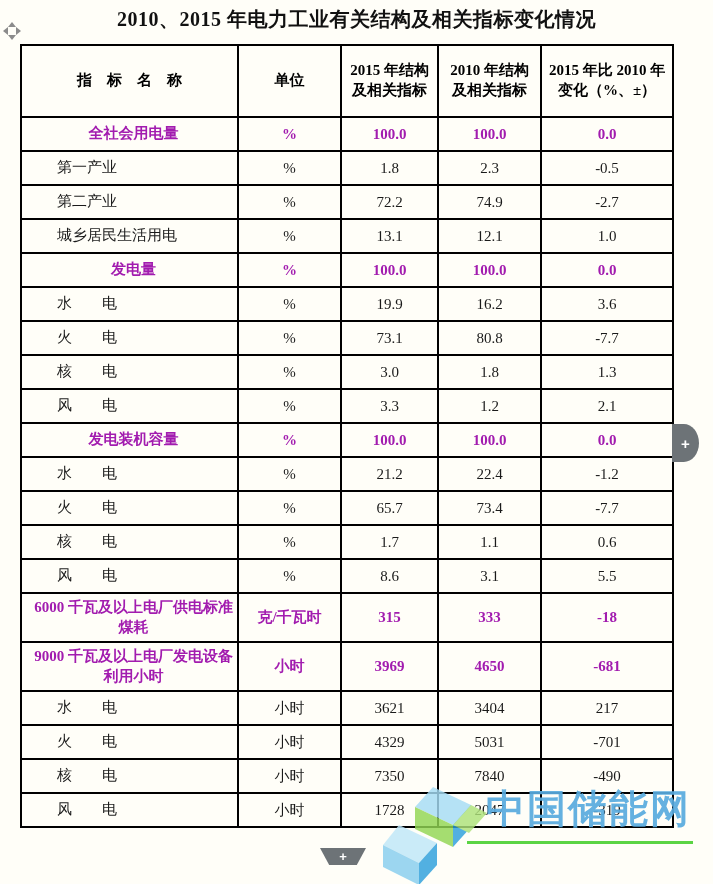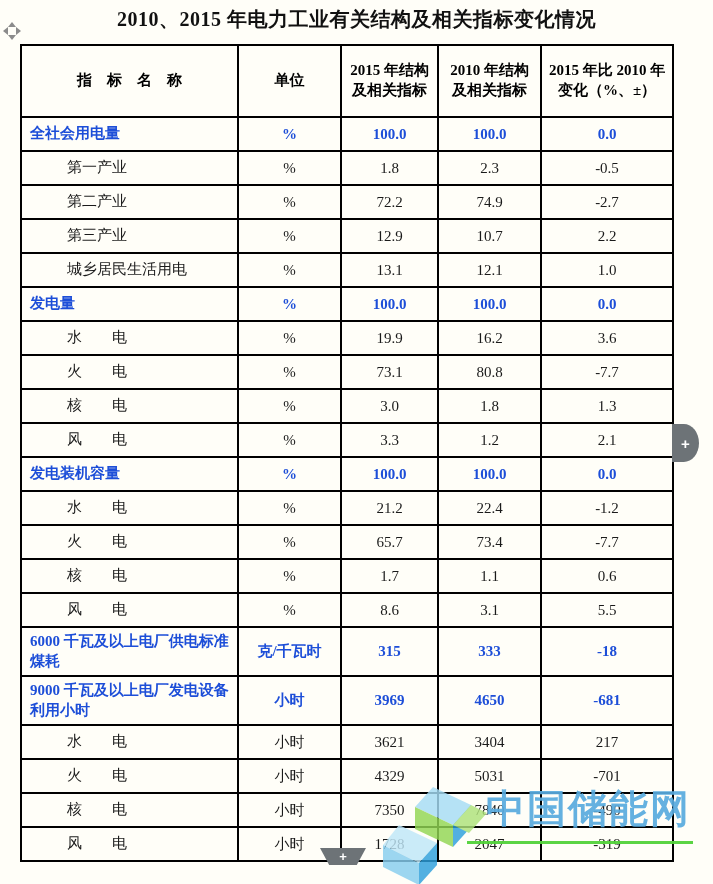--- a/index.html
+++ b/index.html
@@ -24,22 +24,22 @@
     border:2px solid #000; vertical-align:middle;
     font-size:15px; color:#1a1a1a; overflow:hidden;
   }
   .data-table thead tr { height:72px; }
   .data-table tbody tr { height:34px; }
   .data-table tbody tr.tall { height:49px; }
   .data-table th {
     font-weight:bold; text-align:center; line-height:1.32; padding:2px 6px; color:#000;
   }
   td.label { text-align:left; padding-left:8px; line-height:1.3; }
-  td.label.sub { padding-left:45px;margin-top:28px; }
-  tr.section td { font-weight:bold; color:#1d4ed8; }
+  td.label.sub { padding-left:35px;margin-top:28px; }
+  tr.section td { font-weight:bold; color:#a21caf;text-align:center; }
   td.unit, td.num { text-align:center; padding:0 2px; }
 
   .grab-right {
     position:absolute; left:672px; top:424px; width:27px; height:38px;
     background:#6d7377; border-radius:0 16px 16px 0 / 0 20px 20px 0;
     display:flex; align-items:center; justify-content:center;
     color:#fff; font-family:"Liberation Sans",sans-serif; font-weight:bold; font-size:15px;
     cursor:pointer;
   }
   .grab-bottom {
@@ -117,27 +117,20 @@
           <td class="num">-0.5</td>
         </tr>
         <tr>
           <td class="label sub">第二产业</td>
           <td class="unit">%</td>
           <td class="num">72.2</td>
           <td class="num">74.9</td>
           <td class="num">-2.7</td>
         </tr>
         <tr>
-          <td class="label sub">第三产业</td>
-          <td class="unit">%</td>
-          <td class="num">12.9</td>
-          <td class="num">10.7</td>
-          <td class="num">2.2</td>
-        </tr>
-        <tr>
           <td class="label sub">城乡居民生活用电</td>
           <td class="unit">%</td>
           <td class="num">13.1</td>
           <td class="num">12.1</td>
           <td class="num">1.0</td>
         </tr>
         <tr class="section">
           <td class="label section">发电量</td>
           <td class="unit">%</td>
           <td class="num">100.0</td>

